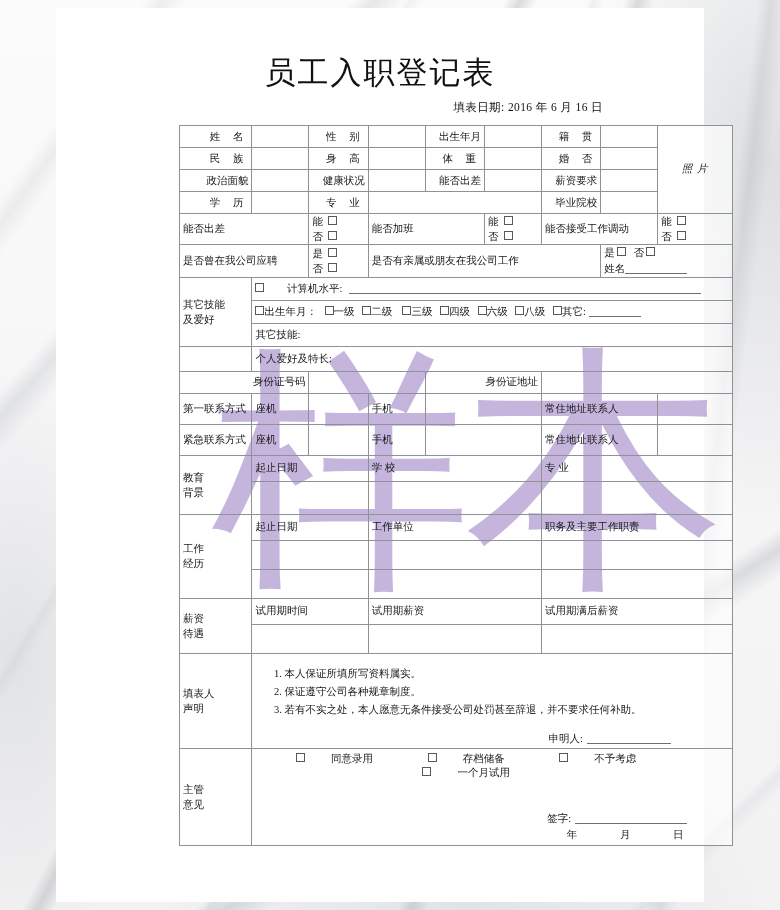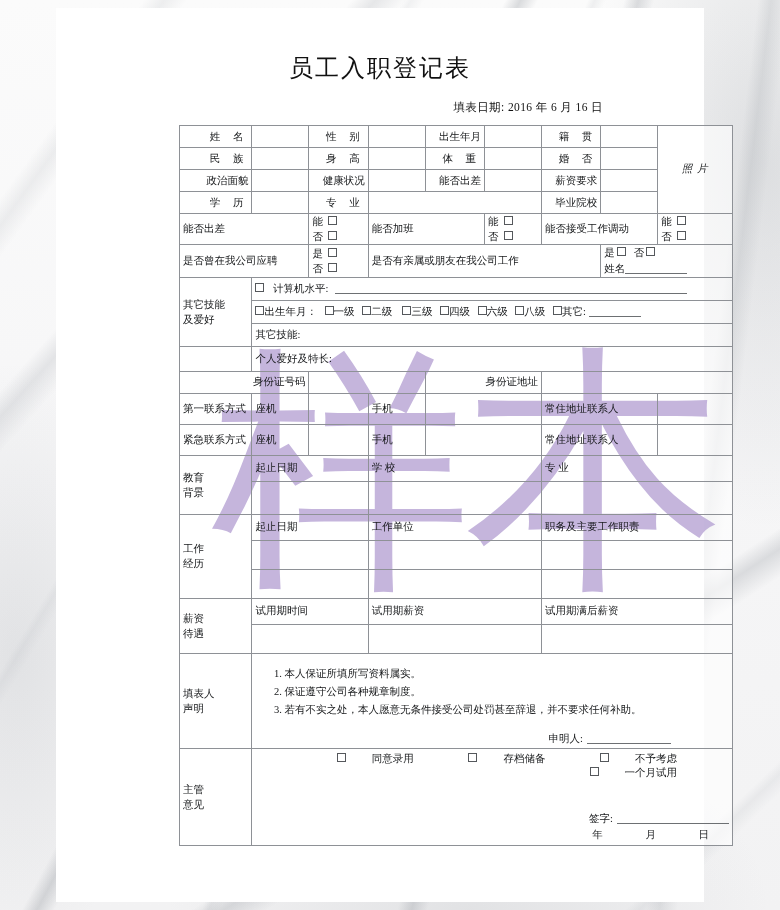--- a/index.html
+++ b/index.html
@@ -61,21 +61,21 @@
     opacity: .85;
     user-select: none;
     pointer-events: none;
   }
 
   
   #doc { position: absolute; inset: 0; }
   .title {
     position: absolute; left: 0; right: 0; top: 44px;
     text-align: center;
-    font-size: 24px;
+    font-size: 31px;
     letter-spacing: 2px;
     color: #111;
     font-family: "Liberation Serif", serif;
   }
   .fill-date {
     position: absolute; right: 101px; top: 92px;
     font-size: 11.5px; color: #111;
     letter-spacing: .4px;
   }
 
@@ -134,21 +134,21 @@
     display: inline-block;
     border-bottom: 1px solid #6d7073;
     vertical-align: -2px;
   }
 
   .decl { text-align: left; padding: 4px 6px 4px 8px; font-size: 10.5px; line-height: 1.72; }
   .decl ol { margin: 11px; padding-left: 18px; }
   .decl li { margin: 0; }
   .decl .signer { text-align: right; padding-right: 58px; margin-top: 2px; }
 
-  .sup { text-align: right; padding: 5px 6px; font-size: 10.5px; position: relative; }
+  .sup { text-align: center; padding: 5px 6px; font-size: 10.5px; position: relative; }
   .sup .opts span { margin-right: 26px; white-space: nowrap; }
   .sup .sign { margin-top: 32px; padding-left: 250px; }
   .sup .ymd { margin-top: 2px; padding-left: 286px; letter-spacing: 20px; }
 </style>
 </head>
 <body>
 
 <div id="marble"></div>
 
 <div id="paper">
@@ -256,21 +256,21 @@
         </td>
       </tr>
 
       <tr>
         <td class="ctr vmid2" rowspan="3" style="width:66px">
           <div>其它技能</div>
               <div>及爱好</div>
         </td>
         <td class="skill-line" colspan="8" style="height:22px">
           <span class="box" style="margin-left:0"></span>
-          <span style="margin-left:6px">计算机水平:</span>
+          <span style="margin-left:20px">计算机水平:</span>
           <span class="u-line" style="width:352px;margin-left:4px"></span>
         </td>
       </tr>
       <tr>
         <td class="skill-line" colspan="8" style="height:22px">
           <span class="box" style="margin-left:0"></span><span>出生年月：</span>
           <span class="box"></span><span>一级</span>
           <span class="box"></span><span>二级</span>
           &nbsp;<span class="box"></span><span>三级</span>
           <span class="box"></span><span>四级</span>

